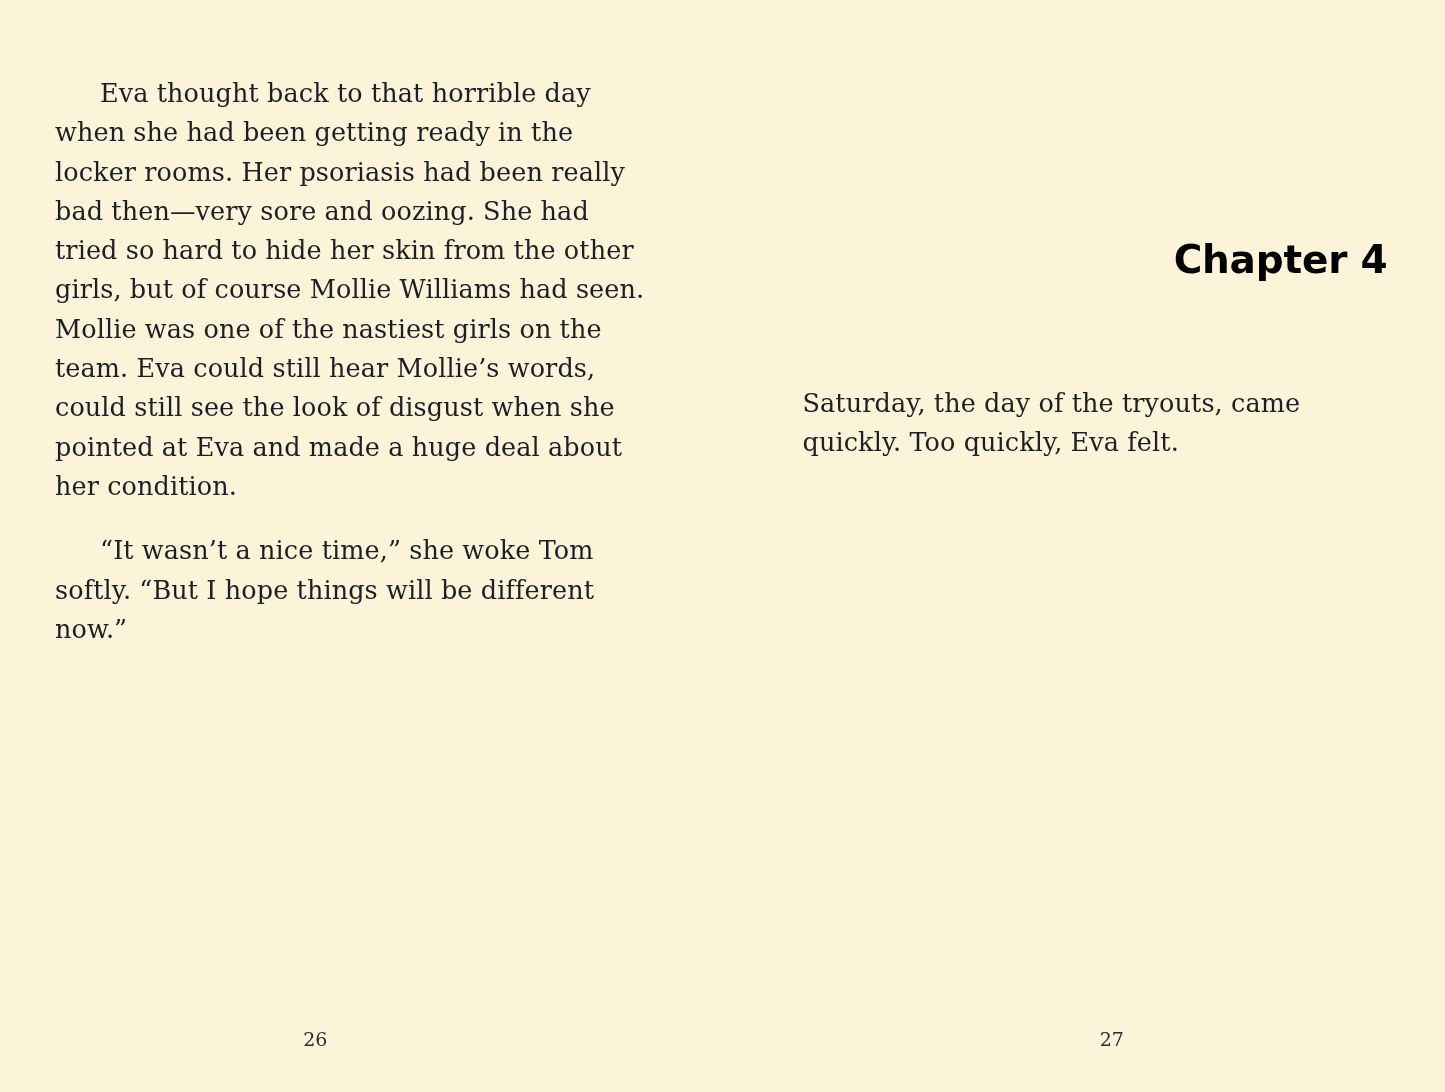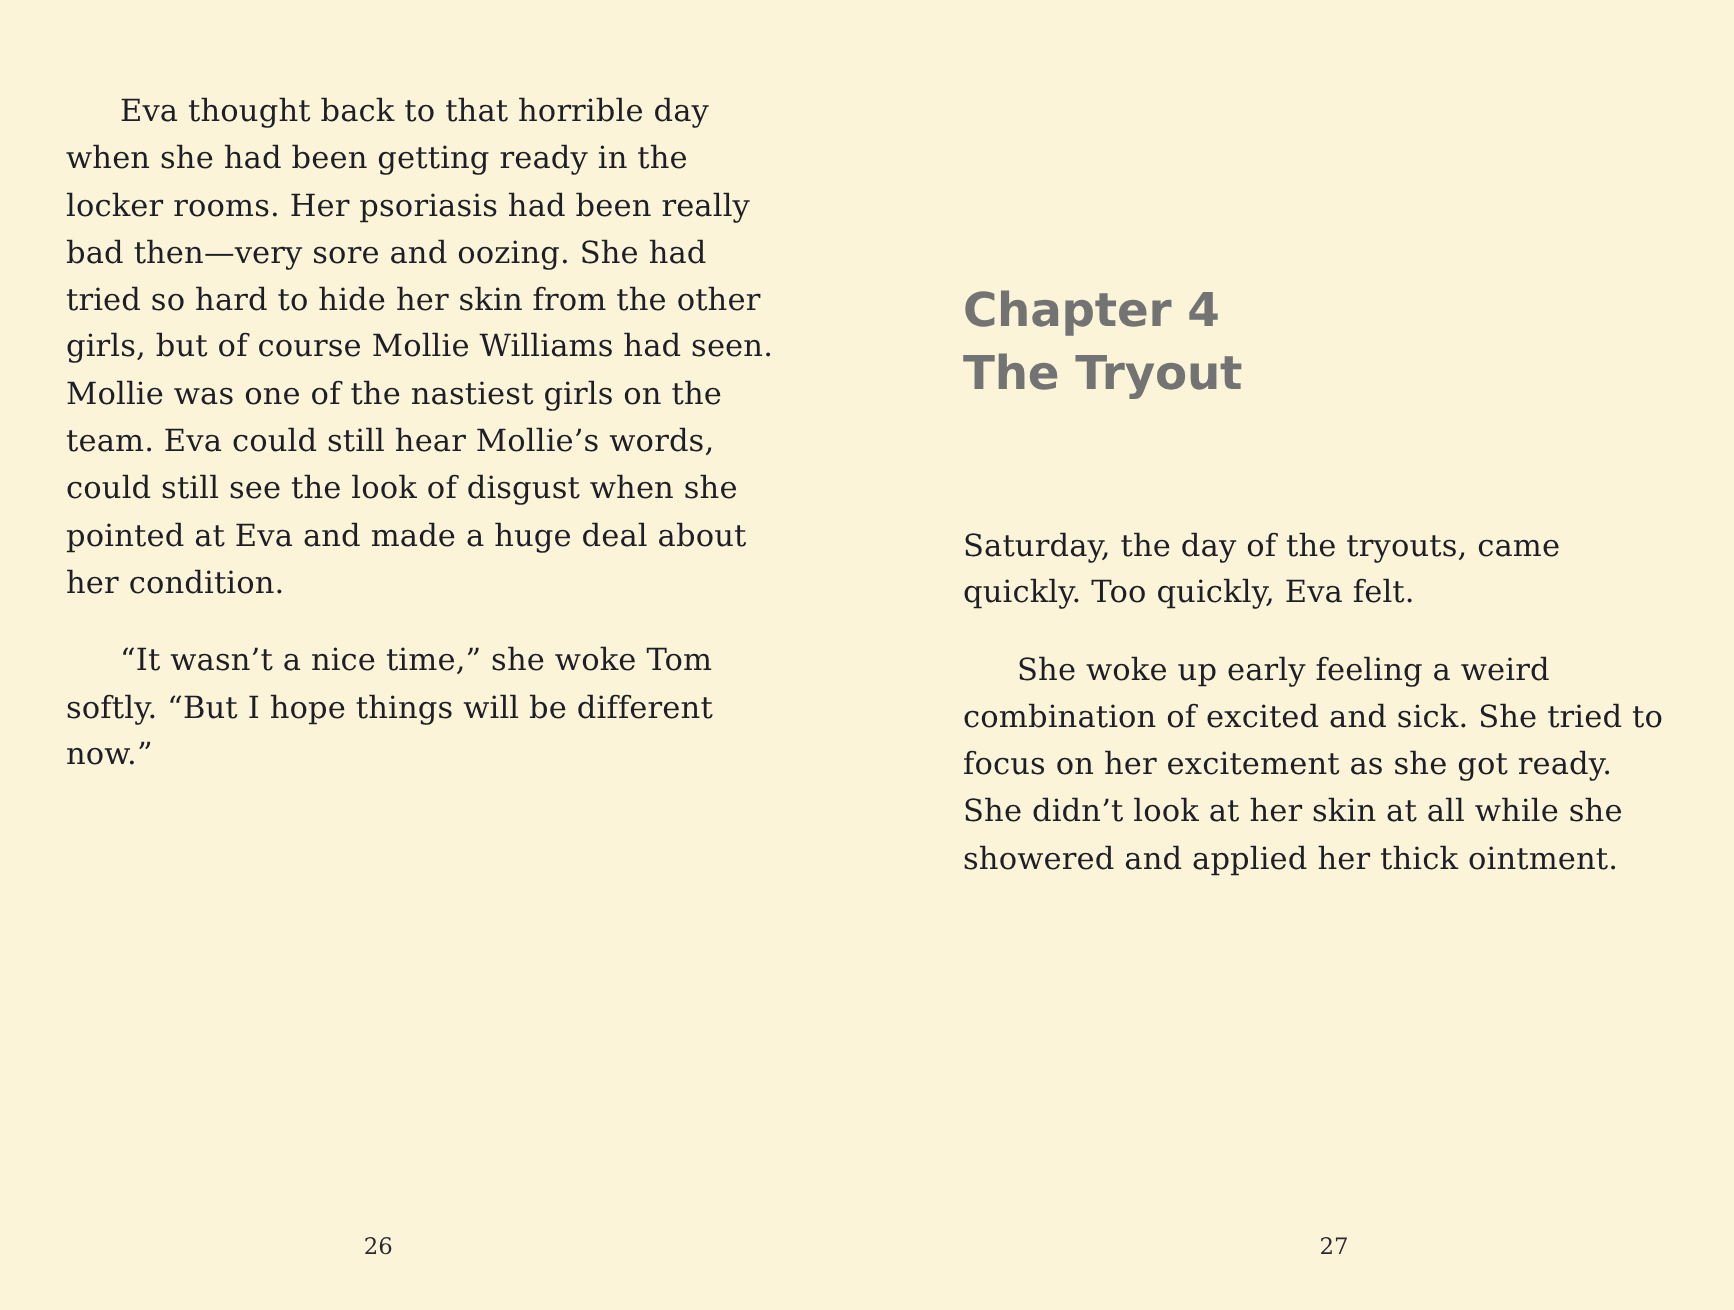--- a/index.html
+++ b/index.html
@@ -44,24 +44,24 @@
     line-height: 39.3px;
     letter-spacing: 0.1px;
     text-indent: 45px;
     color: #1e1e26;
   }
   p.para.noindent {
     text-indent: 0;
     margin-top: 12px;
   }
   .chapter-head {
-    text-align: left;
+    text-align: right;
     font-family: "DejaVu Sans", sans-serif;
     font-weight: bold;
-    color: #737373;
+    color: #000000;
     margin-top: 160px;
   }
   .chapter-number {
     font-size: 39px;
     line-height: 52px;
     letter-spacing: -0.2px;
   }
   .chapter-title {
     font-size: 39px;
     line-height: 52px;
@@ -96,22 +96,20 @@
       <p class="para">Eva thought back to that horrible day when she had been getting ready in the locker rooms. Her psoriasis had been really bad then—very sore and oozing.  She had tried so hard to hide her skin from the other girls, but of course Mollie Williams had seen.  Mollie was one of the nastiest girls on the team.  Eva could still hear Mollie’s words, could still see the look of disgust when she pointed at Eva and made a huge deal about her condition.</p>
       <p class="para">“It wasn’t a nice time,” she woke Tom softly. “But I hope things will be different now.”</p>
     </div>
     <div class="folio">26</div>
   </div>
 
   <div class="page page-right">
     <div class="body-col">
       <div class="chapter-head">
         <div class="chapter-number">Chapter 4</div>
-        <div class="chapter-title">The Tryout</div>
       </div>
       <div class="chapter-spacer"></div>
       <p class="para noindent">Saturday, the day of the tryouts, came quickly. Too quickly, Eva felt.</p>
-      <p class="para">She woke up early feeling a weird combination of excited and sick.  She tried to focus on her excitement as she got ready. She didn’t look at her skin at all while she showered and applied her thick ointment.</p>
     </div>
     <div class="folio">27</div>
   </div>
 
 </div>
 
 </body></html>

